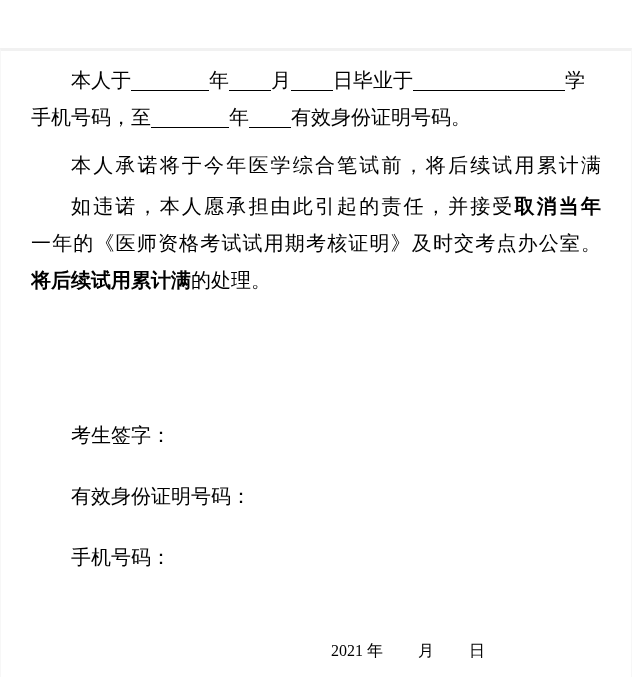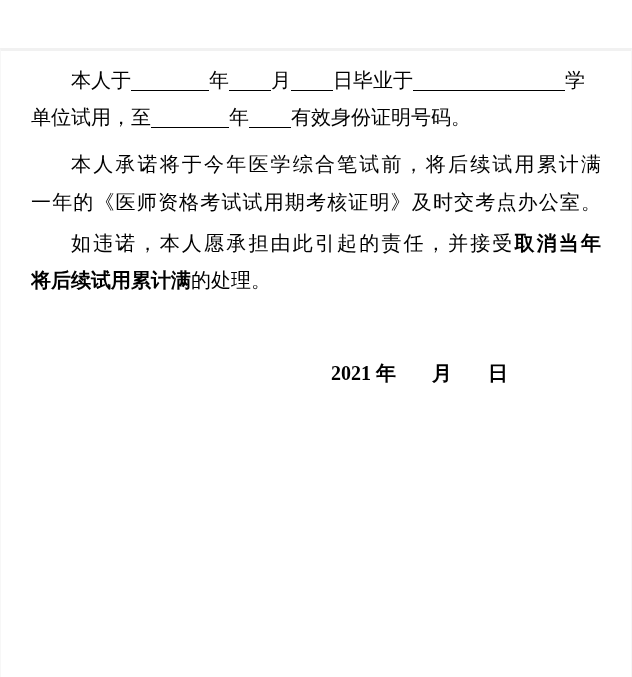--- a/index.html
+++ b/index.html
@@ -59,44 +59,48 @@
     font-size: 20px;
     line-height: 37px;
     white-space: nowrap;
   }
   .sig-line + .sig-line {
     margin-top: 24px;
   }
   .date-line {
     margin-top: 56px;
     padding-left: 300px;
-    font-size: 20px;
+    font-size: 16px;
     line-height: 37px;
     white-space: nowrap;
-    font-weight: bold;
   }
   .date-line .seg + .seg {
     margin-left: 31px;
   }
 </style>
 </head>
 <body>
 
 <div class="page">
   <div class="doc">
 
     <div id="body-lines">
         <div class="line indent"><span>本人于</span><span class="blank" style="width: 78px;"></span><span>年</span><span class="blank" style="width: 42px;"></span><span>月</span><span class="blank" style="width: 42px;"></span><span>日毕业于</span><span class="blank" style="width: 152px;"></span><span>学</span></div>
-        <div class="line"><span>单位试用，至</span><span class="blank" style="width: 78px;"></span><span>年</span><span class="blank" style="width: 42px;"></span><span>有效身份证明号码。</span></div>
-        <div class="line indent just" style="margin-top: 11px; font-family: Liberation Mono, monospace;"><span>本人承诺将于今年医学综合笔试前，将后续试用累计满</span></div>
+        <div class="line"><span>手机号码，至</span><span class="blank" style="width: 78px;"></span><span>年</span><span class="blank" style="width: 42px;"></span><span>有效身份证明号码。</span></div>
+        <div class="line indent just" style="margin-top: 11px;"><span>本人承诺将于今年医学综合笔试前，将后续试用累计满</span></div>
+        <div class="line indent just" style="margin-top: 4px;"><span>如违诺，本人愿承担由此引起的责任，并接受</span><span class="b">取消当年</span></div>
         <div class="line just"><span>一年的《医师资格考试试用期考核证明》及时交考点办公室。</span></div>
-        <div class="line indent just" style="margin-top: 4px;"><span>如违诺，本人愿承担由此引起的责任，并接受</span><span class="b">取消当年</span></div>
         <div class="line"><span class="b">将后续试用累计满</span><span>的处理。</span></div>
       </div>
 
+    <div class="sig-block">
+      <div class="sig-line">考生签字：</div>
+      <div class="sig-line">有效身份证明号码：</div>
+      <div class="sig-line">手机号码：</div>
+    </div>
 
     <div class="date-line">
       <span class="seg">2021 年</span>
       <span class="seg">月</span>
       <span class="seg">日</span>
     </div>
 
   </div>
 </div>
 

